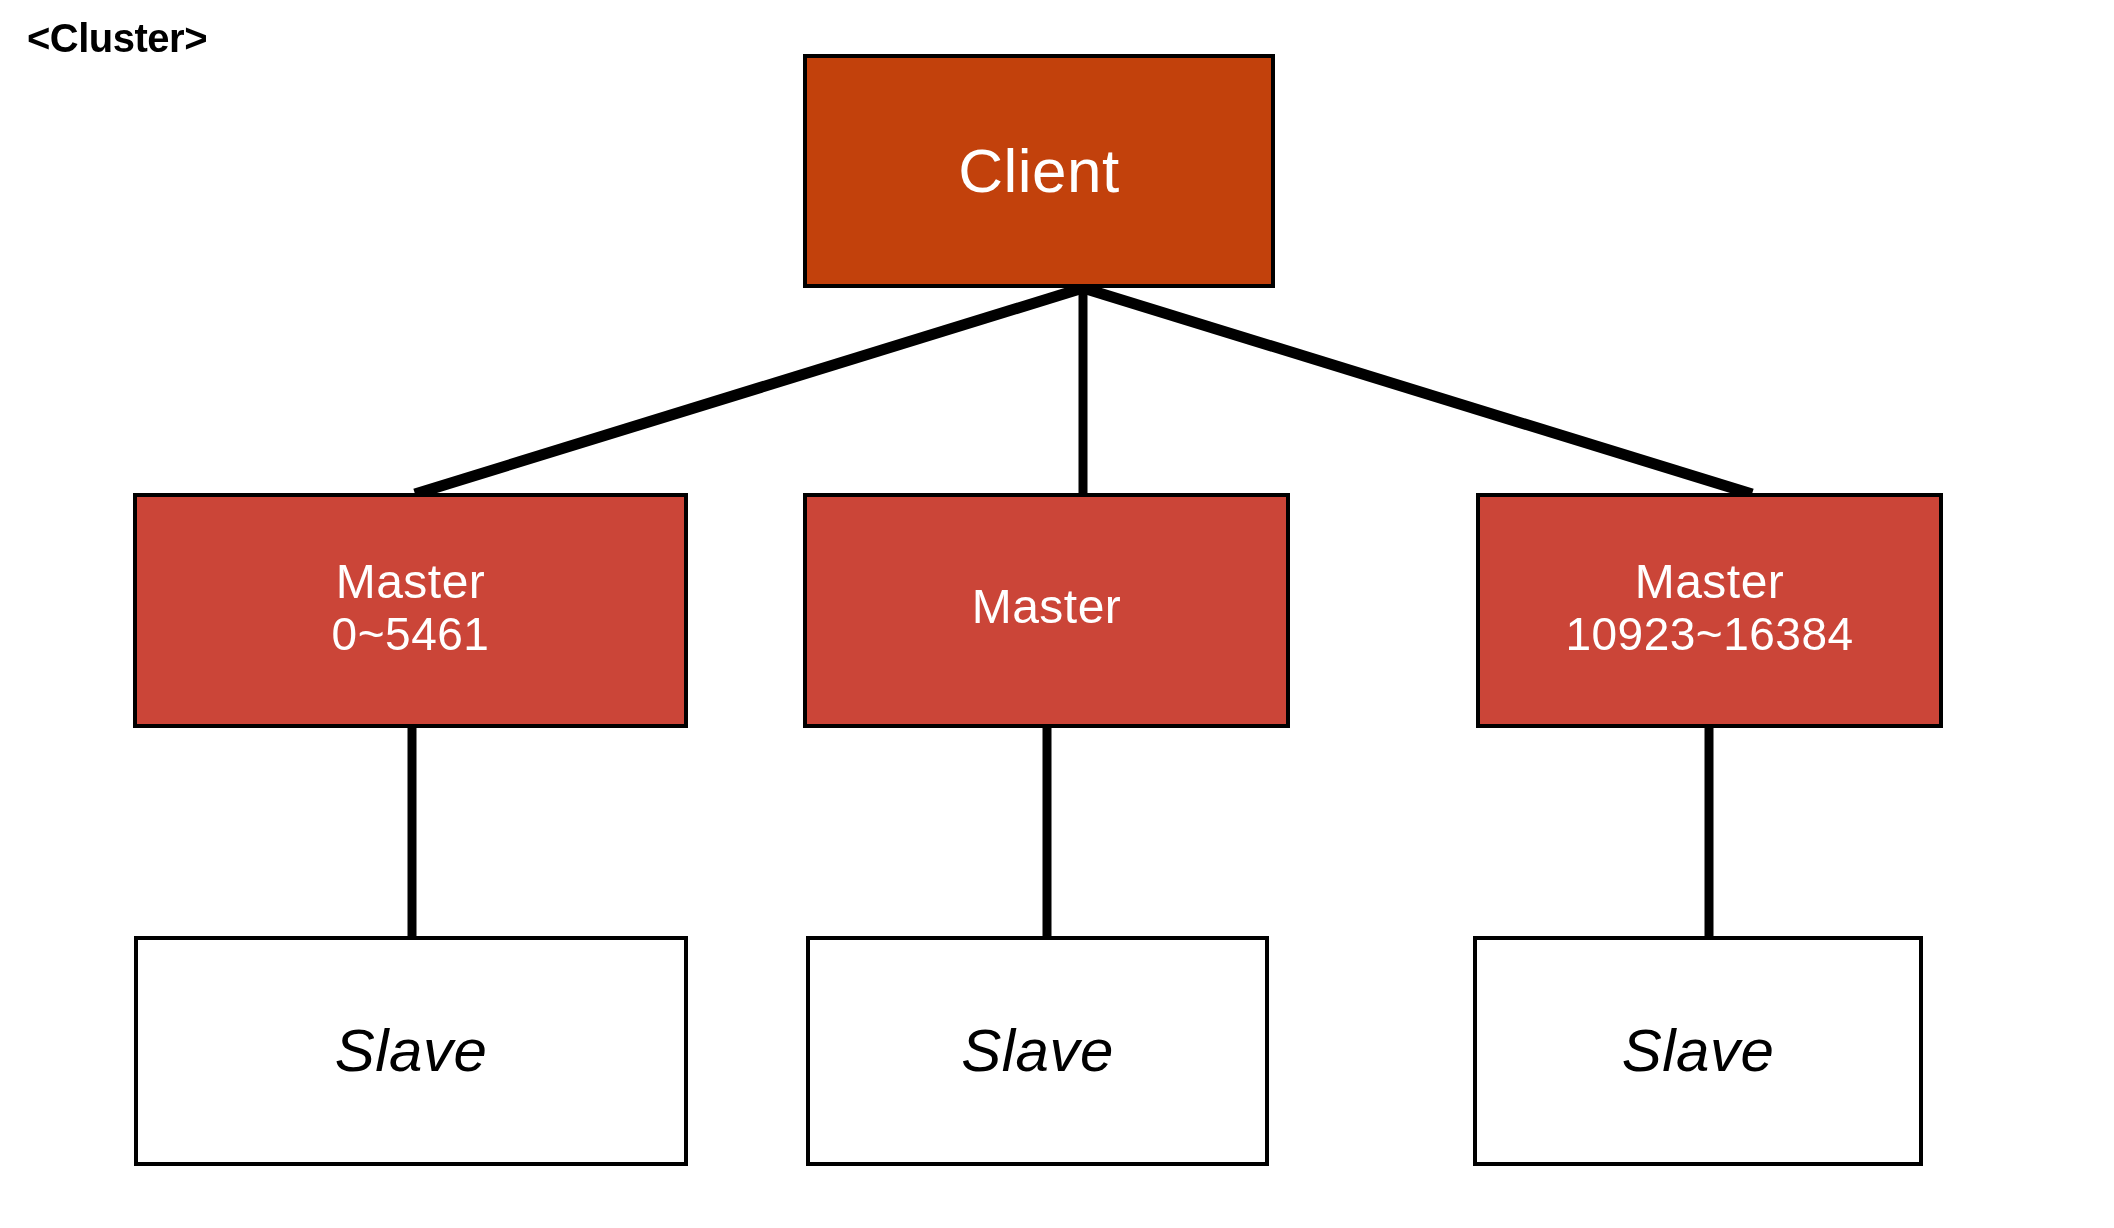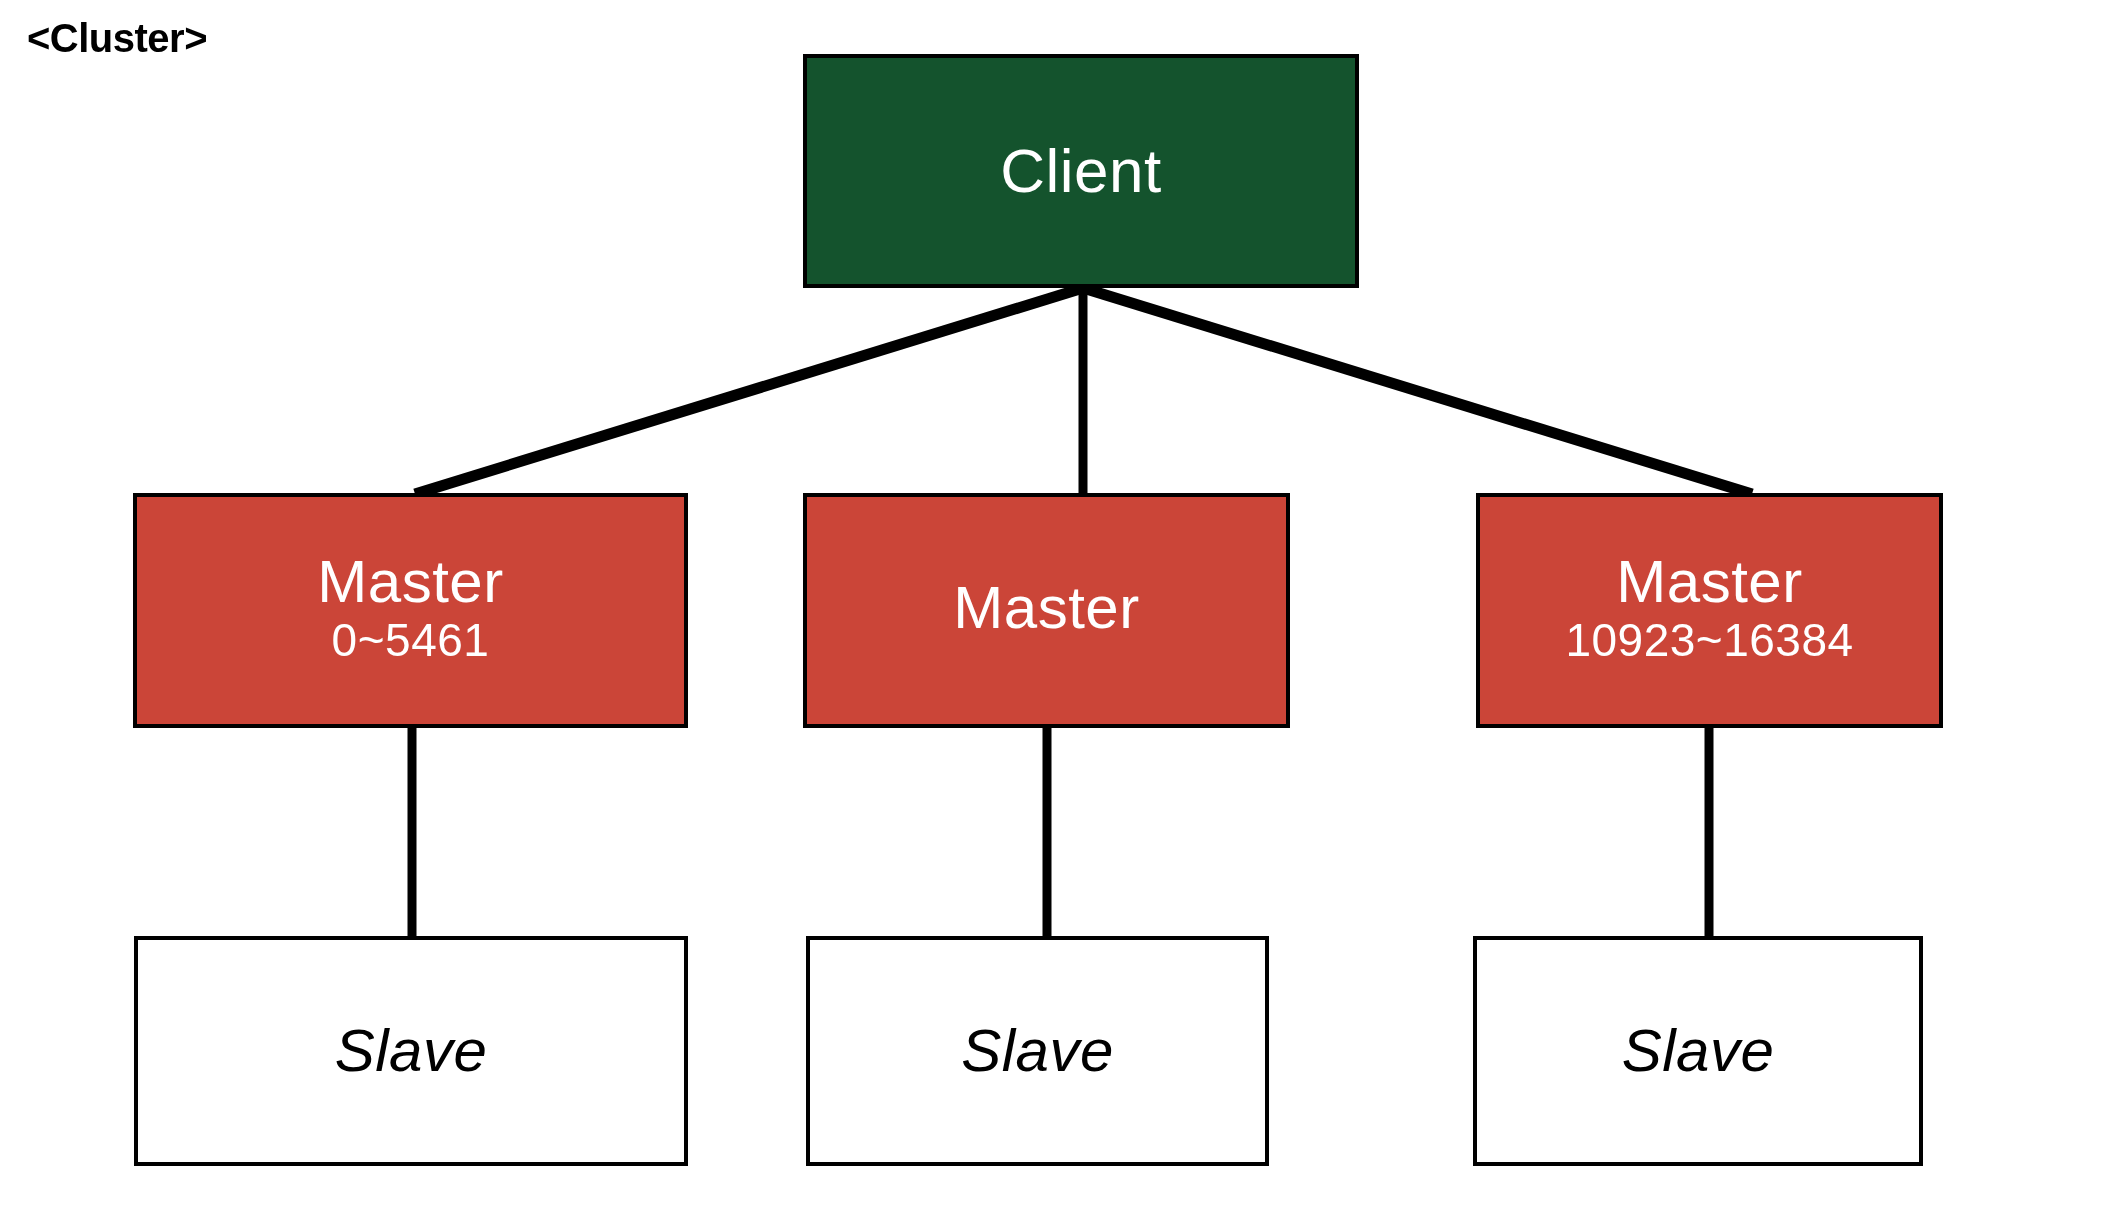--- a/index.html
+++ b/index.html
@@ -54,41 +54,41 @@
   }
   .node .node-sub {
     display: block;
     white-space: nowrap;
   }
 
   
   .node-client {
     left: 803px;
     top: 54px;
-    width: 556px;
+    width: 472px;
     height: 234px;
-    background: #14532d;
+    background: #c2410c;
     color: #ffffff;
   }
   .node-client .node-title {
     font-size: 62px;
     font-weight: 400;
     letter-spacing: 0.5px;
   }
 
   
   .node-master {
     top: 493px;
     height: 235px;
     background: #cb4538;
     color: #ffffff;
     padding-bottom: 6px;
   }
   .node-master .node-title {
-    font-size: 60px;
+    font-size: 48px;
     font-weight: 400;
     letter-spacing: 0.5px;
   }
   .node-master .node-sub {
     font-size: 46px;
     font-weight: 400;
     letter-spacing: 0.5px;
     margin-top: 2px;
   }
   .master-0 { left: 133px;  width: 555px; }

